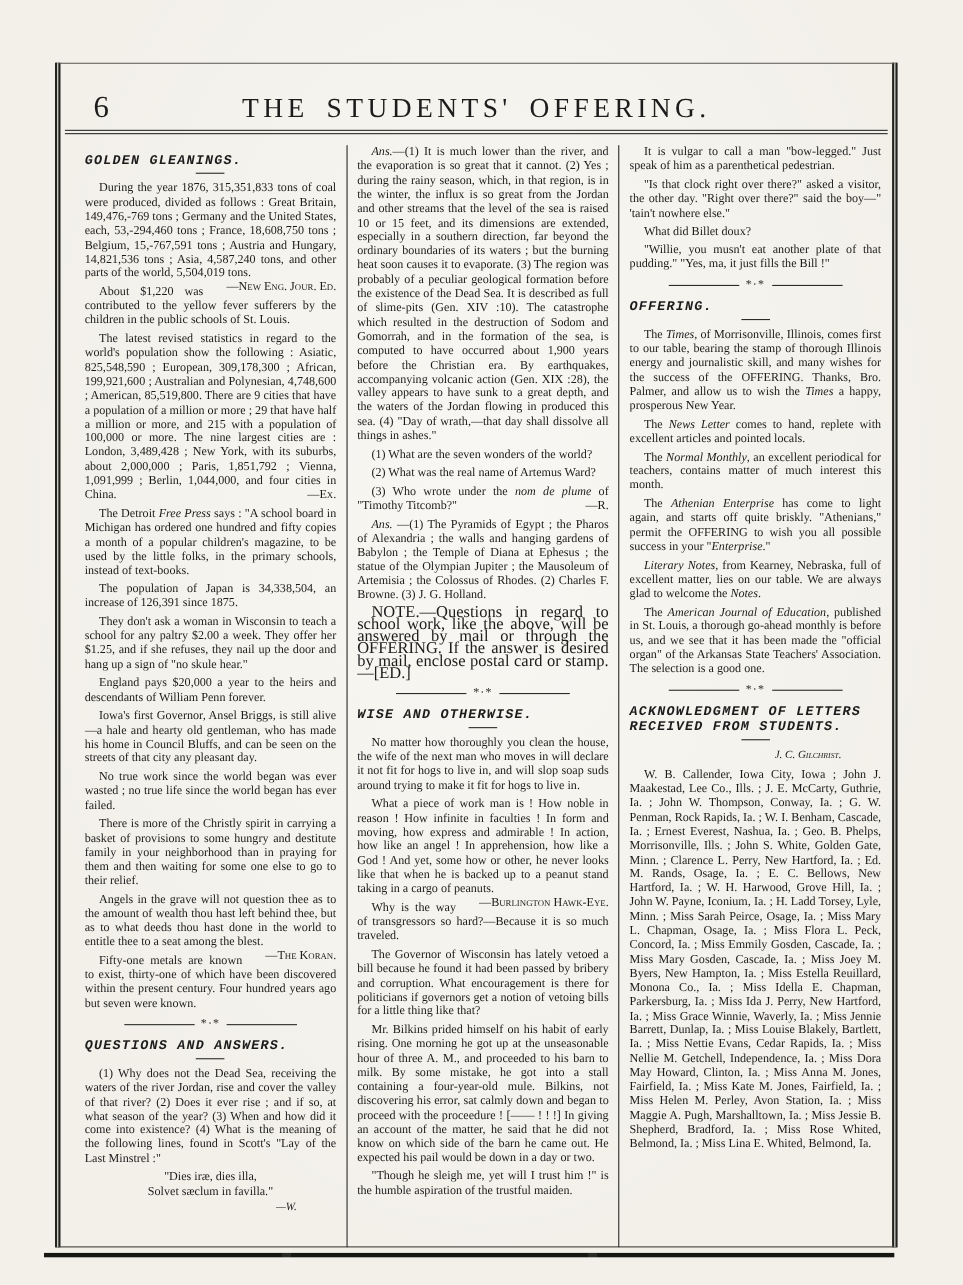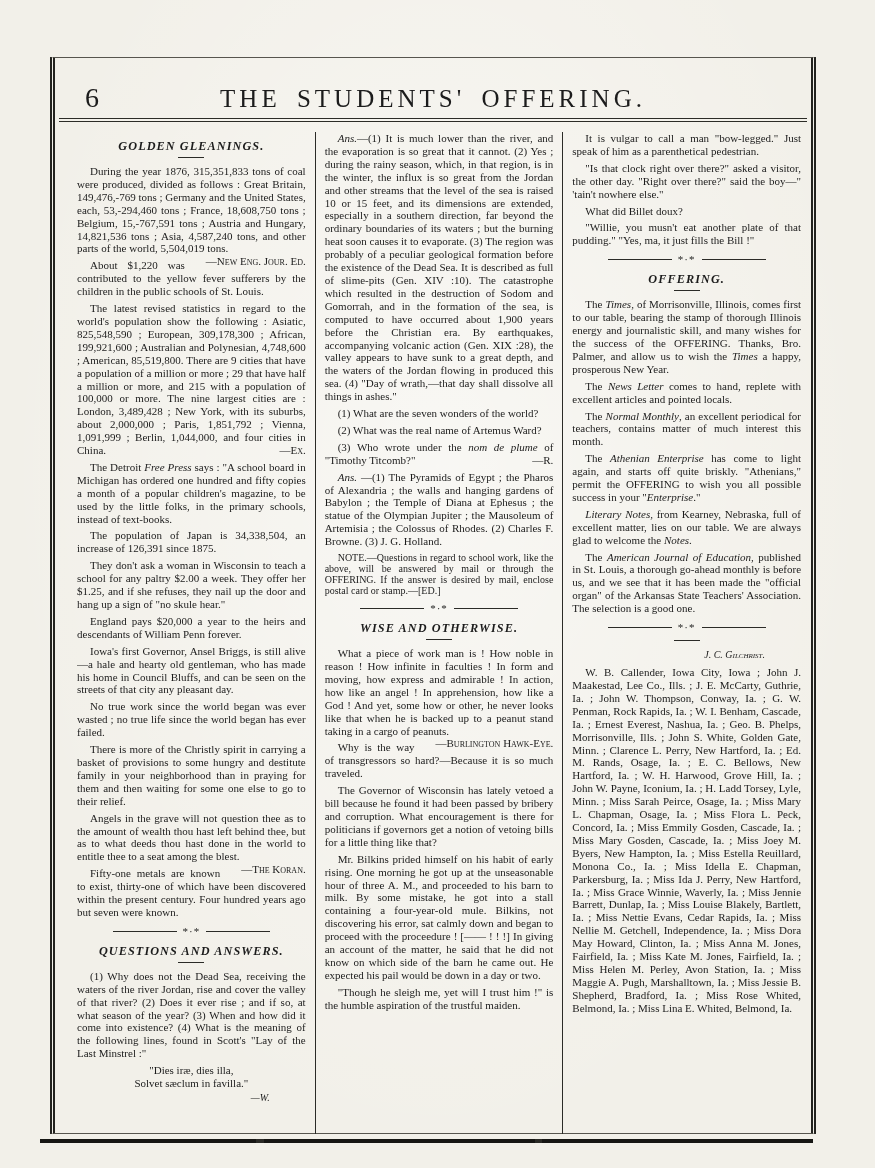--- a/index.html
+++ b/index.html
@@ -46,26 +46,27 @@
     overflow:hidden;
   }
   .col{flex:1 1 0;min-width:0;padding:0 9px;overflow:hidden;}
   .col:first-child{padding-left:0;}
   .col:last-child{padding-right:2px;}
   .vrule{width:1px;background:#2b2b27;flex:0 0 1px;}
   .para{
     margin:0 0 4px 0;text-align:justify;text-indent:13px;
     font-size:11px;line-height:12.9px;
   }
-  .para.small{font-size:10px;line-height:11px;}
+  .para.small{font-size:15px;line-height:11px;}
   .attr{float:right;padding-left:8px;font-variant:small-caps;}
   .heading{
-    text-align:center;font-style:italic;font-weight:bold;
+    text-align:left;font-style:italic;font-weight:bold;
     font-size:12.2px;line-height:14px;letter-spacing:1.1px;
     margin:7px 0 0 0;
+    font-family:Liberation Mono, monospace;
   }
   .hrule{width:26px;border-top:1.5px solid #2b2b27;margin:4px auto 7px auto;}
   .divider{display:flex;align-items:center;justify-content:center;gap:6px;margin:7px 0;}
   .dline{width:64px;border-top:1px solid #2b2b27;height:0;}
   .orn{font-size:11px;line-height:1;letter-spacing:1px;}
   .verse{text-align:center;font-size:11px;line-height:13px;margin:1px 0 0 0;}
   .sig{text-align:right;padding-right:36px;font-size:10px;line-height:13px;margin:1px 0 5px 0;font-variant:small-caps;font-style:italic;}
 </style>
 </head>
 <body>
@@ -114,20 +115,21 @@
           <p class="para">(3)  Who wrote under the <i>nom de plume</i> of "Timothy Titcomb?"<span class="attr">—R.</span></p>
           <p class="para"><i>Ans.</i> —(1)  The Pyramids of Egypt ; the Pharos of Alexandria ; the walls and hanging gardens of Babylon ; the Temple of Diana at Ephesus ; the statue of the Olympian Jupiter ; the Mausoleum of Artemisia ; the Colossus of Rhodes.  (2)  Charles F. Browne. (3)  J. G. Holland.</p>
           <p class="para small">NOTE.—Questions in regard to school work, like the above, will be answered by mail or through the OFFERING.  If the answer is desired by mail, enclose postal card or stamp.—[ED.]</p>
           <div class="divider">
             <span class="dline"></span>
             <span class="orn">*·*</span>
             <span class="dline"></span>
           </div>
           <div class="heading">WISE AND OTHERWISE.</div>
           <div class="hrule"></div>
+          <p class="para">No matter how thoroughly you clean the house, the wife of the next man who moves in will declare it not fit for hogs to live in, and will slop soap suds around trying to make it fit for hogs to live in.</p>
           <p class="para">What a piece of work man is !  How noble in reason ! How infinite in faculties !   In form and moving, how express and admirable !   In action, how like an angel !  In apprehension, how like a God !   And yet, some how or other, he never looks like that when he is backed up to a peanut stand taking in a cargo of peanuts.<span class="attr">—Burlington Hawk-Eye.</span></p>
           <p class="para">Why is the way of transgressors so hard?—Because it is so much traveled.</p>
           <p class="para">The Governor of Wisconsin has lately vetoed a bill because he found it had been passed by bribery and corruption.  What encouragement is there for politicians if governors get a notion of vetoing bills for a little thing like that?</p>
           <p class="para">Mr. Bilkins prided himself on his habit of early rising.  One morning he got up at the unseasonable hour of three A. M., and proceeded to his barn to milk. By some mistake, he got into a stall containing a four-year-old mule.  Bilkins, not discovering his error, sat calmly down and began to proceed with the proceedure !  [—— !  !  !]   In giving an account of the matter, he said that he did not know on which side of the barn he came out.  He expected his pail would be down in a day or two.</p>
           <p class="para">"Though he sleigh me, yet will I trust him !" is the humble aspiration of the trustful maiden.</p>
         </div>
       <div class="vrule"></div>
       <div class="col">
           <p class="para">It is vulgar to call a man "bow-legged."   Just speak of him as a parenthetical pedestrian.</p>
           <p class="para">"Is that clock right over there?" asked a visitor, the other day.  "Right over there?" said the boy—" 'tain't nowhere else."</p>
@@ -144,20 +146,21 @@
           <p class="para">The <i>News Letter</i> comes to hand, replete with excellent articles and pointed locals.</p>
           <p class="para">The <i>Normal Monthly</i>, an excellent periodical for teachers, contains matter of much interest this month.</p>
           <p class="para">The <i>Athenian Enterprise</i> has come to light again, and starts off quite briskly.  "Athenians," permit the OFFERING to wish you all possible success in your "<i>Enterprise</i>."</p>
           <p class="para"><i>Literary Notes</i>, from Kearney, Nebraska, full of excellent matter, lies on our table.  We are always glad to welcome the <i>Notes</i>.</p>
           <p class="para">The <i>American Journal of Education</i>, published in St. Louis, a thorough go-ahead  monthly is before us, and we see that it has been made the "official organ" of the Arkansas State Teachers' Association.  The selection is a good one.</p>
           <div class="divider">
             <span class="dline"></span>
             <span class="orn">*·*</span>
             <span class="dline"></span>
           </div>
+          <div class="heading">ACKNOWLEDGMENT OF LETTERS RECEIVED FROM STUDENTS.</div>
           <div class="hrule"></div>
           <div class="sig">J. C. Gilchrist.</div>
           <p class="para">W. B. Callender, Iowa City, Iowa ;  John J. Maakestad, Lee Co., Ills. ;  J. E. McCarty, Guthrie, Ia. ; John W. Thompson, Conway, Ia. ;  G. W. Penman, Rock Rapids, Ia. ;  W. I. Benham, Cascade, Ia. ;  Ernest Everest, Nashua, Ia. ;  Geo. B. Phelps, Morrisonville, Ills. ;  John S. White, Golden Gate, Minn. ;  Clarence L. Perry, New Hartford, Ia. ;  Ed. M. Rands, Osage, Ia. ;  E. C. Bellows, New Hartford, Ia. ;  W. H. Harwood, Grove Hill, Ia. ;  John W. Payne, Iconium, Ia. ;  H. Ladd Torsey, Lyle, Minn. ;  Miss Sarah Peirce, Osage, Ia. ;  Miss Mary L. Chapman, Osage, Ia. ;  Miss Flora L. Peck, Concord, Ia. ;  Miss Emmily Gosden, Cascade, Ia. ;  Miss Mary Gosden, Cascade, Ia. ;  Miss Joey M. Byers, New Hampton, Ia. ;  Miss Estella Reuillard, Monona Co., Ia. ;  Miss Idella E. Chapman, Parkersburg, Ia. ;  Miss Ida J. Perry, New Hartford, Ia. ;  Miss Grace Winnie, Waverly, Ia. ;  Miss Jennie Barrett, Dunlap, Ia. ;  Miss Louise Blakely, Bartlett, Ia. ;  Miss Nettie Evans, Cedar Rapids, Ia. ;  Miss Nellie M. Getchell, Independence, Ia. ;  Miss Dora May Howard, Clinton, Ia. ;  Miss Anna M. Jones, Fairfield, Ia. ;  Miss Kate M. Jones, Fairfield, Ia. ;  Miss Helen M. Perley, Avon Station, Ia. ;  Miss Maggie A. Pugh, Marshalltown, Ia. ;  Miss Jessie B. Shepherd, Bradford, Ia. ;  Miss Rose Whited, Belmond, Ia. ;  Miss Lina E. Whited, Belmond, Ia.</p>
         </div>
     </div>
   </div>
   <div class="bottom-bar"></div>
 </div>
 
 </body></html>

